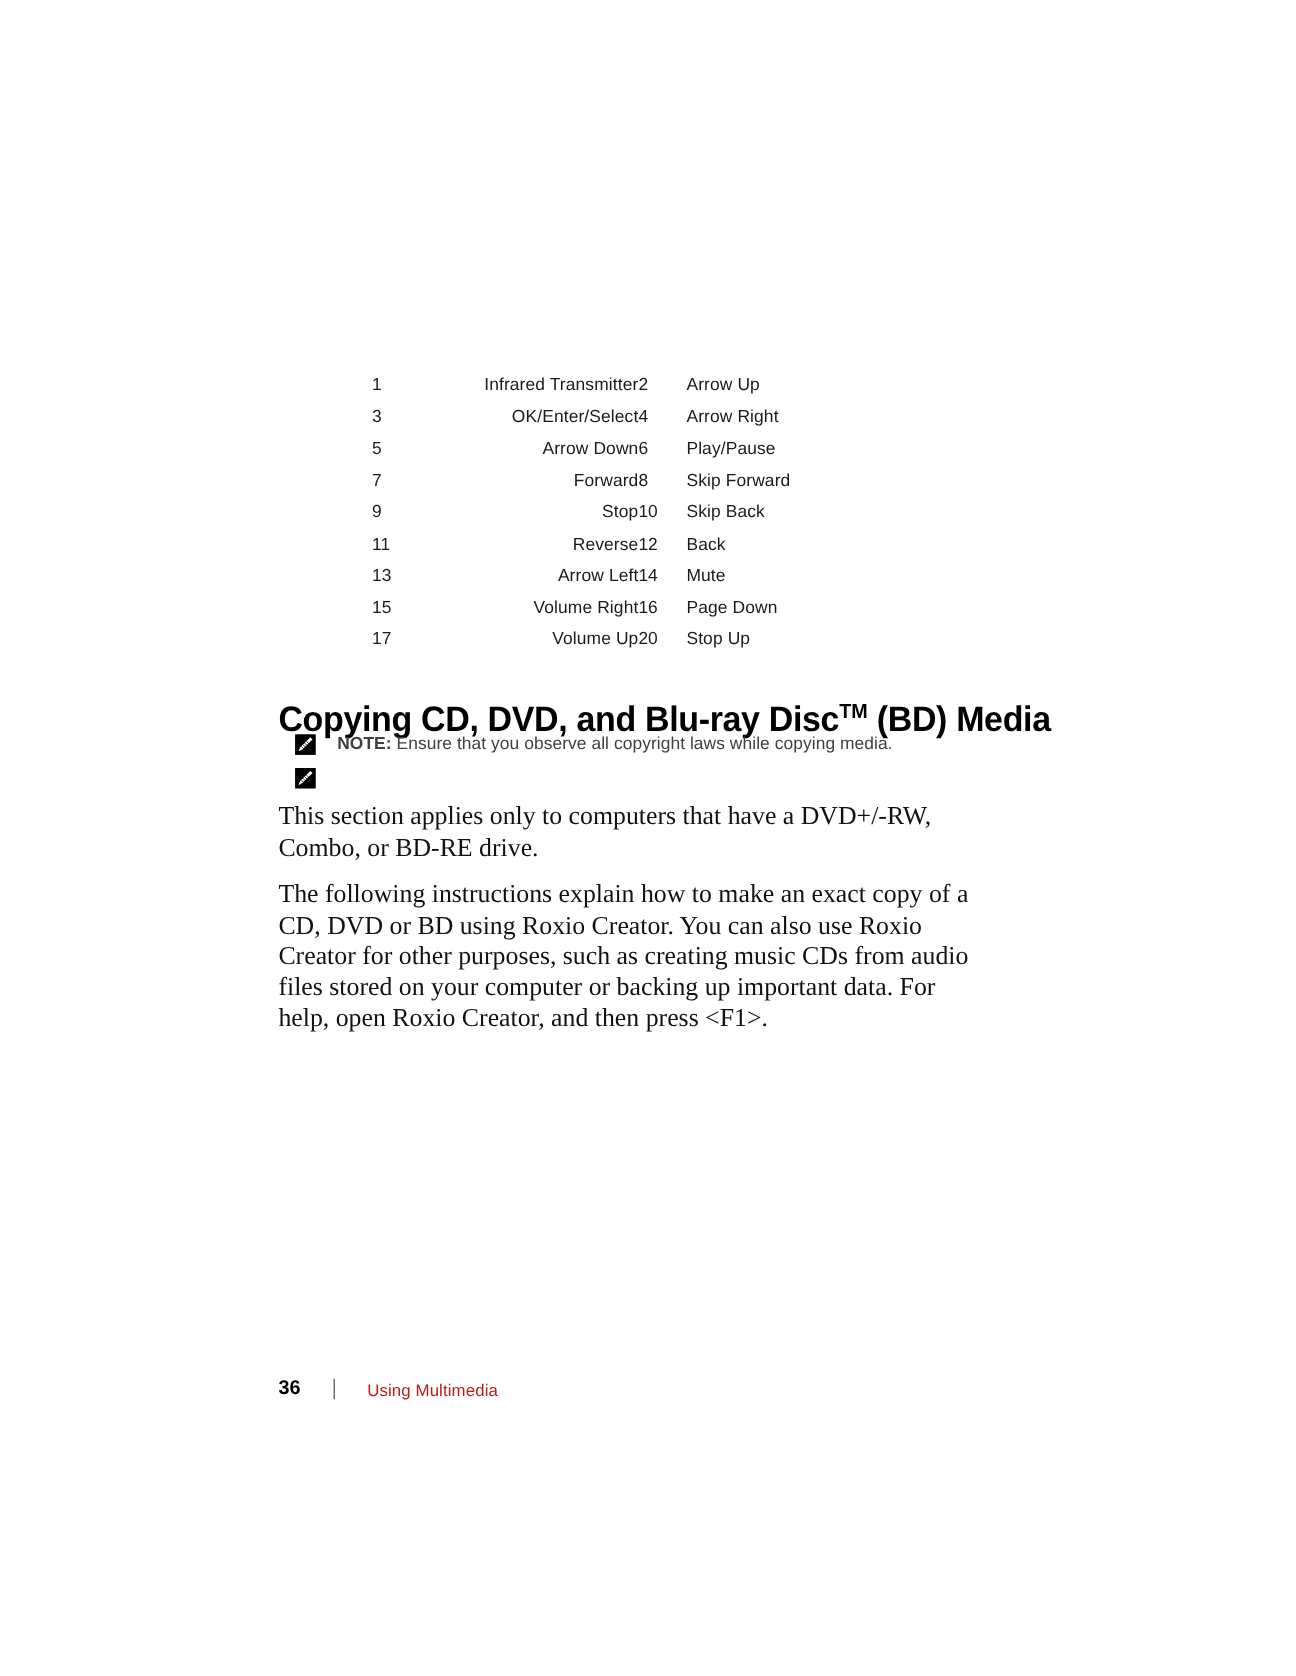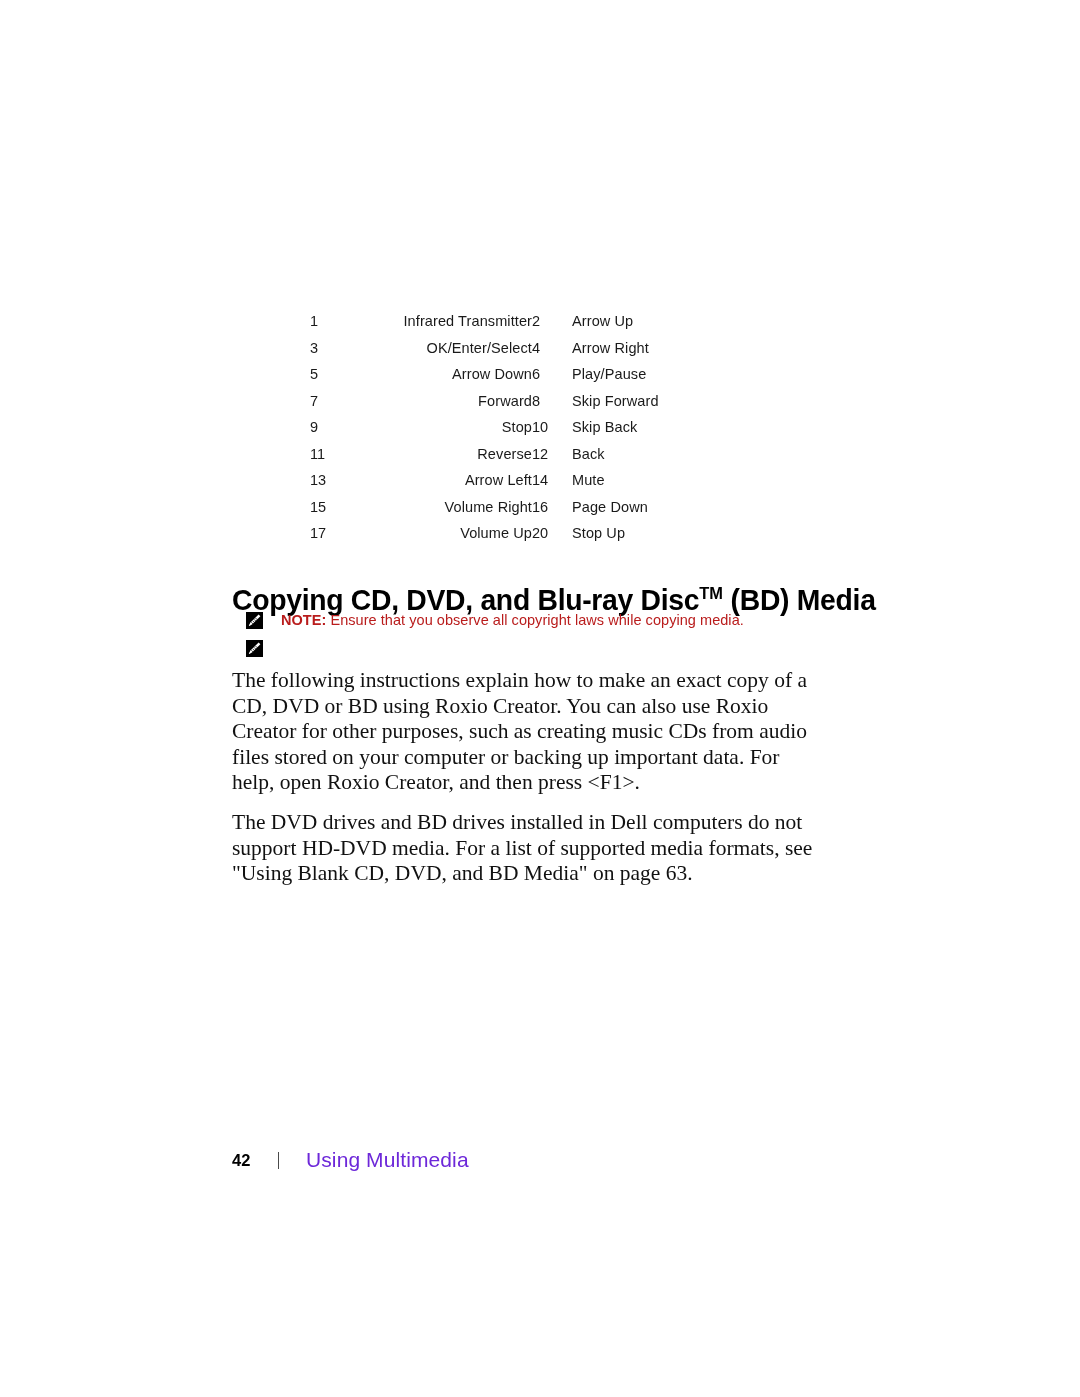--- a/index.html
+++ b/index.html
@@ -104,21 +104,21 @@
   .note-icon svg {
     position: absolute;
     left: 0;
     top: 0;
     display: block;
   }
   .note-text {
     font-family: "Liberation Sans", sans-serif;
     font-size: 14.5px;
     line-height: 20px;
-    color: #b91c1c;
+    color: #404040;
     white-space: nowrap;
     letter-spacing: 0.05px;
   }
   .note-text b {
     font-weight: bold;
   }
 
   
   .body-copy {
     position: absolute;
@@ -151,22 +151,22 @@
     color: #000000;
     min-width: 46px;
   }
   .footer-divider {
     width: 1px;
     height: 17px;
     background: #4a4a4a;
     margin-right: 27px;
   }
   .footer-section-title {
-    font-size: 21px;
-    color: #6d28d9;
+    font-size: 14px;
+    color: #b91c1c;
     letter-spacing: 0.1px;
   }
 </style>
 </head>
 <body>
 
 <div class="page">
 
   <table class="legend-table">
     <tbody>
@@ -250,23 +250,23 @@
           <path d="M12.6 2.4 L14.4 4.2 L6.0 12.6 L2.9 13.9 L4.2 10.8 Z" fill="#ffffff"></path>
           <path d="M5.2 10.1 L7.0 11.9 M6.6 8.7 L8.4 10.5 M8.0 7.3 L9.8 9.1 M9.4 5.9 L11.2 7.7" stroke="#000000" stroke-width="0.7" fill="none"></path>
           <path d="M2.9 13.9 L4.5 13.3 L3.5 12.3 Z" fill="#ffffff"></path>
         </svg>
       </span>
     </div>
 
   </div>
 
   <div class="body-copy" style="top: 668px;">
+    <p>This section applies only to computers that have a DVD+/-RW, Combo, or BD-RE drive.</p>
     <p>The following instructions explain how to make an exact copy of a CD, DVD or BD using Roxio Creator. You can also use Roxio Creator for other purposes, such as creating music CDs from audio files stored on your computer or backing up important data. For help, open Roxio Creator, and then press &lt;F1&gt;.</p>
-    <p>The DVD drives and BD drives installed in Dell computers do not support HD-DVD media. For a list of supported media formats, see "Using Blank CD, DVD, and BD Media" on page 63.</p>
   </div>
 
   <div class="footer">
-    <span class="footer-page-number">42</span>
+    <span class="footer-page-number">36</span>
     <span class="footer-divider"></span>
     <span class="footer-section-title">Using Multimedia</span>
   </div>
 
 </div>
 
 </body></html>

